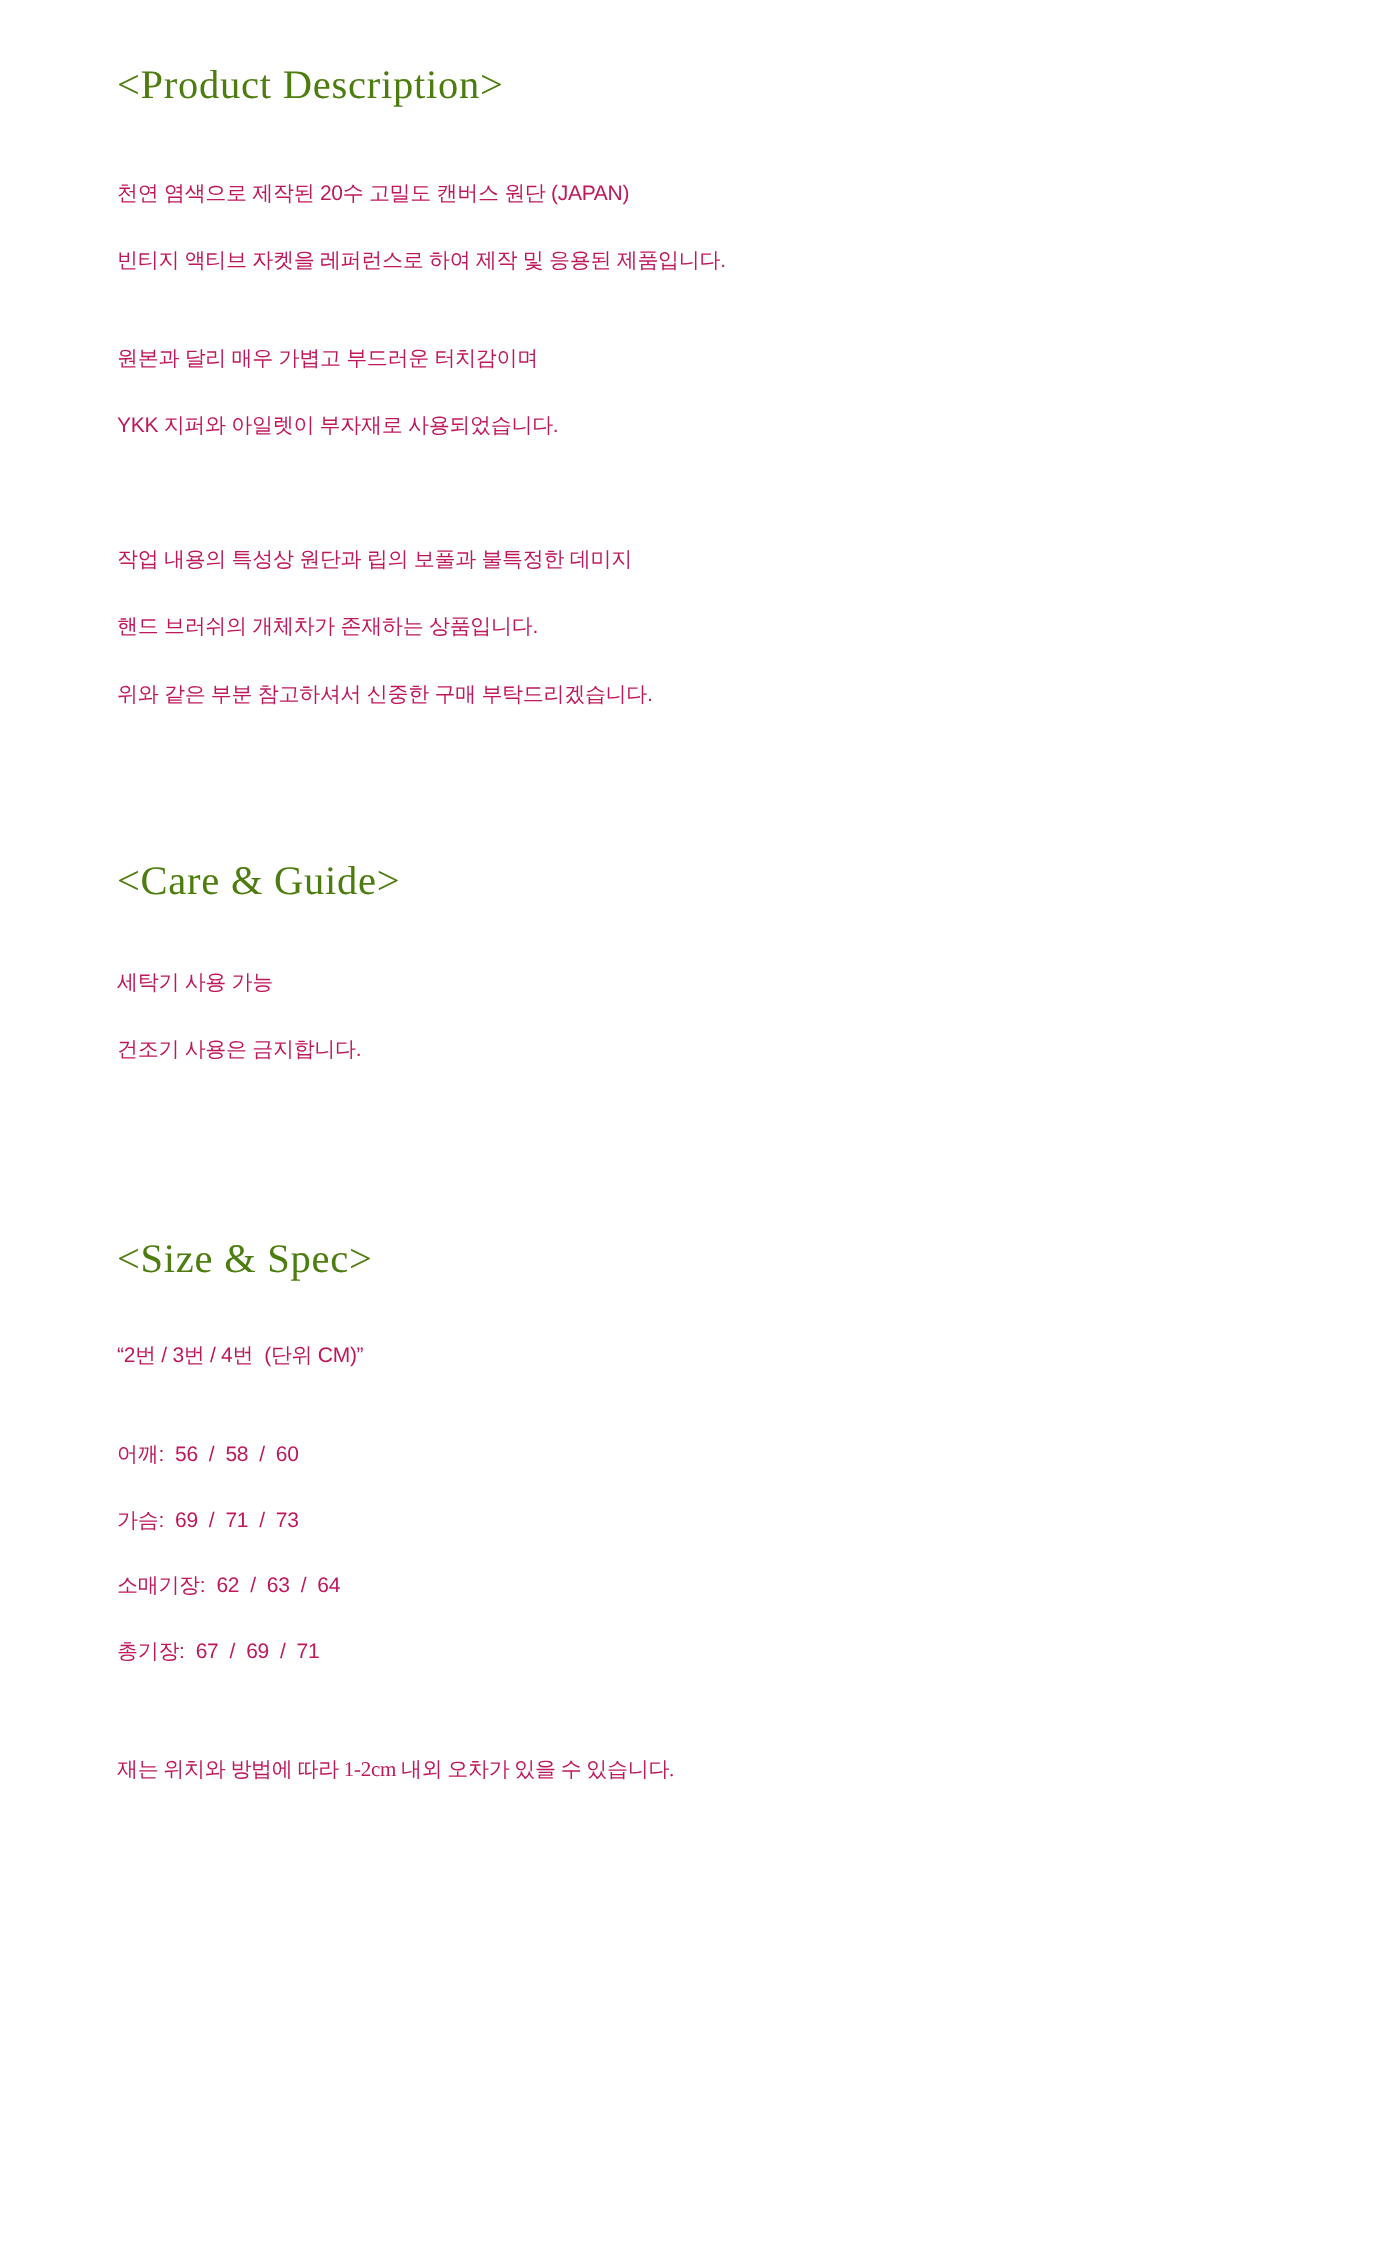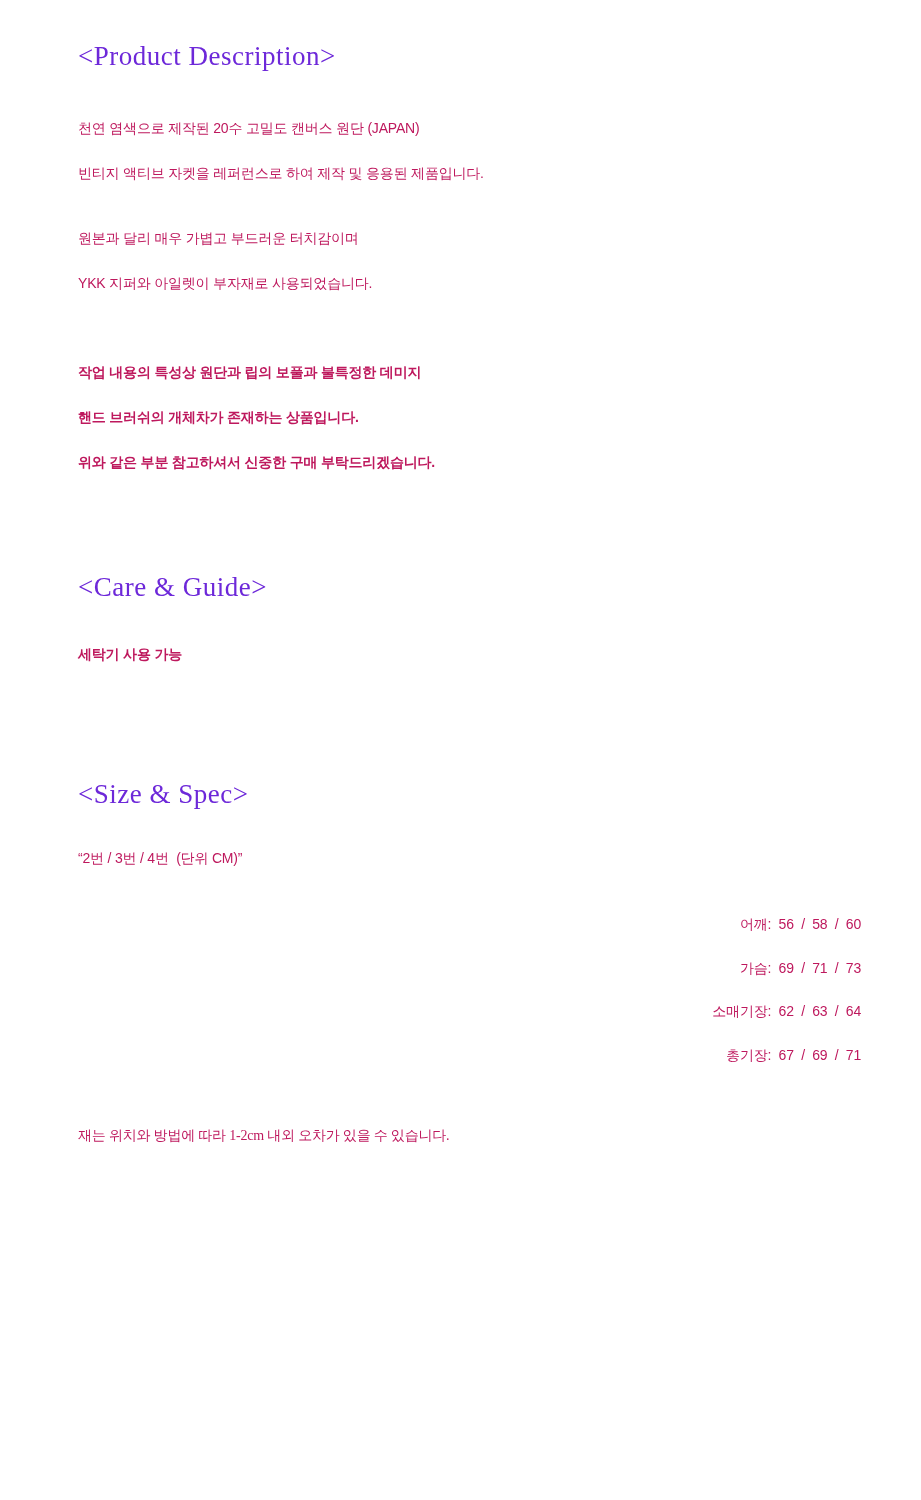--- a/index.html
+++ b/index.html
@@ -19,45 +19,45 @@
     width: 921px;
     min-height: 1500px;
     padding: 24px 60px 60px 78px;
     background: #ffffff;
   }
   .section-heading {
     font-family: "Liberation Serif", serif;
     font-weight: 500;
     font-size: 27px;
     letter-spacing: 0.5px;
-    color: #6d28d9;
+    color: #4d7c0f;
     margin: 0;
     line-height: 1.2;
     white-space: pre-wrap;
   }
   #heading-product { margin: 16px 0 34px 0; }
   #heading-care    { margin: 86px 0 28px 0; }
   #heading-size    { margin: 101px 0 26px 0; }
 
   .para { margin: 0 0 20px 0; }
-  .para:last-of-type { margin-bottom: 0; font-weight: bold; }
+  .para:last-of-type { margin-bottom: 0; }
 
   .text-line {
     margin: 0;
     font-size: 14px;
     line-height: 45px;
     letter-spacing: -0.2px;
     color: #be185d;
     white-space: pre-wrap;
   }
 
   .size-header {
     margin: 0 0 22px 0;
   }
-  .size-rows .text-line { line-height: 43.5px; text-align: right; }
+  .size-rows .text-line { line-height: 43.5px; }
   .size-note { margin-top: 36px; font-family: Liberation Serif, serif; }
 </style>
 </head>
 <body>
 
 <main class="page">
 
   <section>
     <h2 class="section-heading" id="heading-product">&lt;Product Description&gt;</h2>
 
@@ -77,20 +77,21 @@
       <p class="text-line">핸드 브러쉬의 개체차가 존재하는 상품입니다.</p>
       <p class="text-line">위와 같은 부분 참고하셔서 신중한 구매 부탁드리겠습니다.</p>
     </div>
   </section>
 
   <section>
     <h2 class="section-heading" id="heading-care">&lt;Care &amp; Guide&gt;</h2>
 
     <div class="para">
       <p class="text-line">세탁기 사용 가능</p>
+      <p class="text-line">건조기 사용은 금지합니다.</p>
     </div>
   </section>
 
   <section>
     <h2 class="section-heading" id="heading-size">&lt;Size &amp; Spec&gt;</h2>
 
     <p class="text-line size-header">“2번 / 3번 / 4번  (단위 CM)”</p>
 
     <div class="size-rows">
       <p class="text-line">어깨:  56  /  58  /  60</p>

